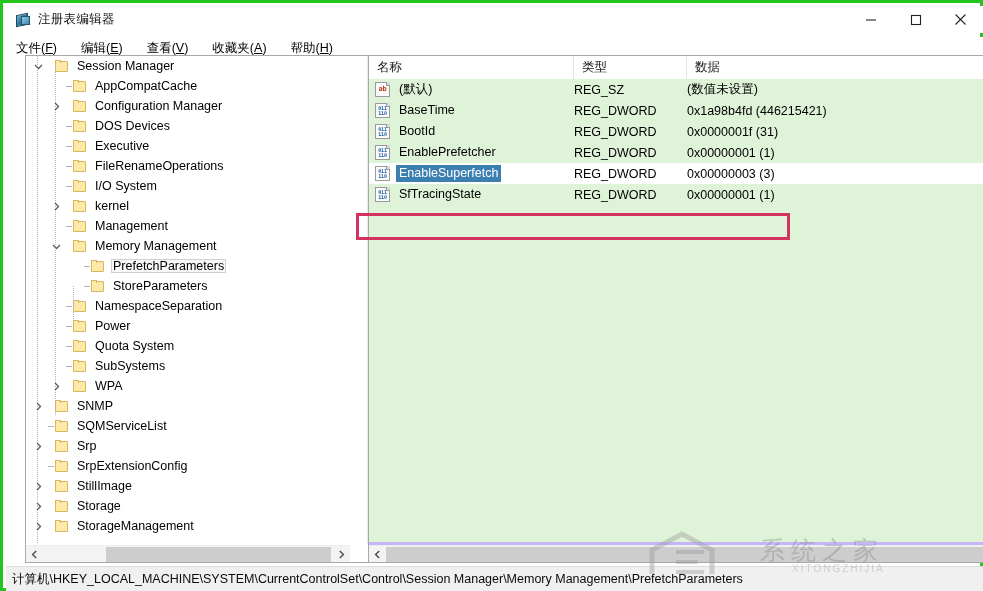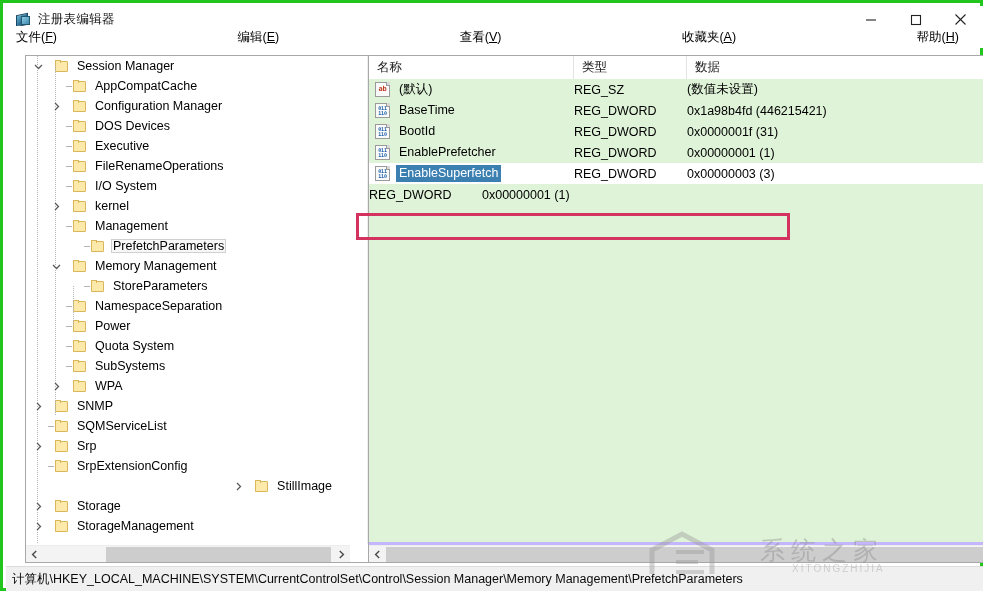--- a/index.html
+++ b/index.html
@@ -67,28 +67,27 @@
   .caption-btn {
     width: 45px; height: 27px;
     display: flex; align-items: center; justify-content: center;
     background: transparent;
   }
   .caption-btn svg { display: block; }
 
   
   #menu-bar {
     position: absolute;
-    left: 3px; top: 23px;
+    left: 3px; top: 34px;
     width: 977px; height: 22px;
     background: #ffffff;
     display: flex;
     align-items: center;
     padding-left: 10px;
     box-sizing: border-box;
-    justify-content: space-between;
   }
   .menu-item {
     font-size: 12.5px;
     color: #000000;
     margin-right: 24px;
     white-space: nowrap;
     line-height: 1;
   }
   .menu-item u { text-decoration: underline; }
 
@@ -519,44 +518,44 @@
             <div class="twisty"></div>
             <div class="guide">
               <i></i>
             </div>
             <div class="folder-icon">
               <div class="body"></div>
               <div class="tab"></div>
             </div>
             <span class="tree-label">Management</span>
           </div>
+          <div class="tree-row" style="padding-left: 22px;">
+            <div class="twisty">
+              <svg width="9" height="9" viewBox="0 0 9 9">
+                <polyline points="1,3 4.5,6.5 8,3" fill="none" stroke="#5a5a5a" stroke-width="1.3"></polyline>
+              </svg>
+            </div>
+            <div class="guide"></div>
+            <div class="folder-icon">
+              <div class="body"></div>
+              <div class="tab"></div>
+            </div>
+            <span class="tree-label">Memory Management</span>
+          </div>
           <div class="tree-row selected-soft" style="padding-left: 40px;">
             <div class="twisty"></div>
             <div class="guide">
               <i></i>
             </div>
             <div class="folder-icon">
               <div class="body"></div>
               <div class="tab"></div>
             </div>
             <span class="tree-label">PrefetchParameters</span>
           </div>
-          <div class="tree-row" style="padding-left: 22px;">
-            <div class="twisty">
-              <svg width="9" height="9" viewBox="0 0 9 9">
-                <polyline points="1,3 4.5,6.5 8,3" fill="none" stroke="#5a5a5a" stroke-width="1.3"></polyline>
-              </svg>
-            </div>
-            <div class="guide"></div>
-            <div class="folder-icon">
-              <div class="body"></div>
-              <div class="tab"></div>
-            </div>
-            <span class="tree-label">Memory Management</span>
-          </div>
           <div class="tree-row" style="padding-left: 40px;">
             <div class="twisty"></div>
             <div class="guide">
               <i></i>
             </div>
             <div class="folder-icon">
               <div class="body"></div>
               <div class="tab"></div>
             </div>
             <span class="tree-label">StoreParameters</span>
@@ -659,21 +658,21 @@
             <div class="twisty"></div>
             <div class="guide">
               <i></i>
             </div>
             <div class="folder-icon">
               <div class="body"></div>
               <div class="tab"></div>
             </div>
             <span class="tree-label">SrpExtensionConfig</span>
           </div>
-          <div class="tree-row" style="padding-left: 4px; justify-content: flex-end;">
+          <div class="tree-row" style="padding-left: 4px;">
             <div class="twisty">
               <svg width="9" height="9" viewBox="0 0 9 9">
                 <polyline points="3,1 6.5,4.5 3,8" fill="none" stroke="#5a5a5a" stroke-width="1.3"></polyline>
               </svg>
             </div>
             <div class="guide"></div>
             <div class="folder-icon">
               <div class="body"></div>
               <div class="tab"></div>
             </div>
@@ -795,20 +794,27 @@
               <div class="val-icon dw">
                 <div class="fold"></div>
                 <div class="glyph">011<br>110</div>
               </div>
               <span class="name-text">EnableSuperfetch</span>
             </div>
             <div class="cell-type">REG_DWORD</div>
             <div class="cell-data">0x00000003 (3)</div>
           </div>
           <div class="list-row">
+            <div class="cell-name">
+              <div class="val-icon dw">
+                <div class="fold"></div>
+                <div class="glyph">011<br>110</div>
+              </div>
+              <span class="name-text">SfTracingState</span>
+            </div>
             <div class="cell-type">REG_DWORD</div>
             <div class="cell-data">0x00000001 (1)</div>
           </div>
         </div>
 
       <div class="hscroll" style="left:0; bottom:0; width:625px;">
         <div class="arrow" style="left:0;">
           <svg width="7" height="9" viewBox="0 0 7 9">
               <polyline points="5.2,1 1.6,4.5 5.2,8" fill="none" stroke="#4a4a4a" stroke-width="1.4"></polyline>
             </svg>

